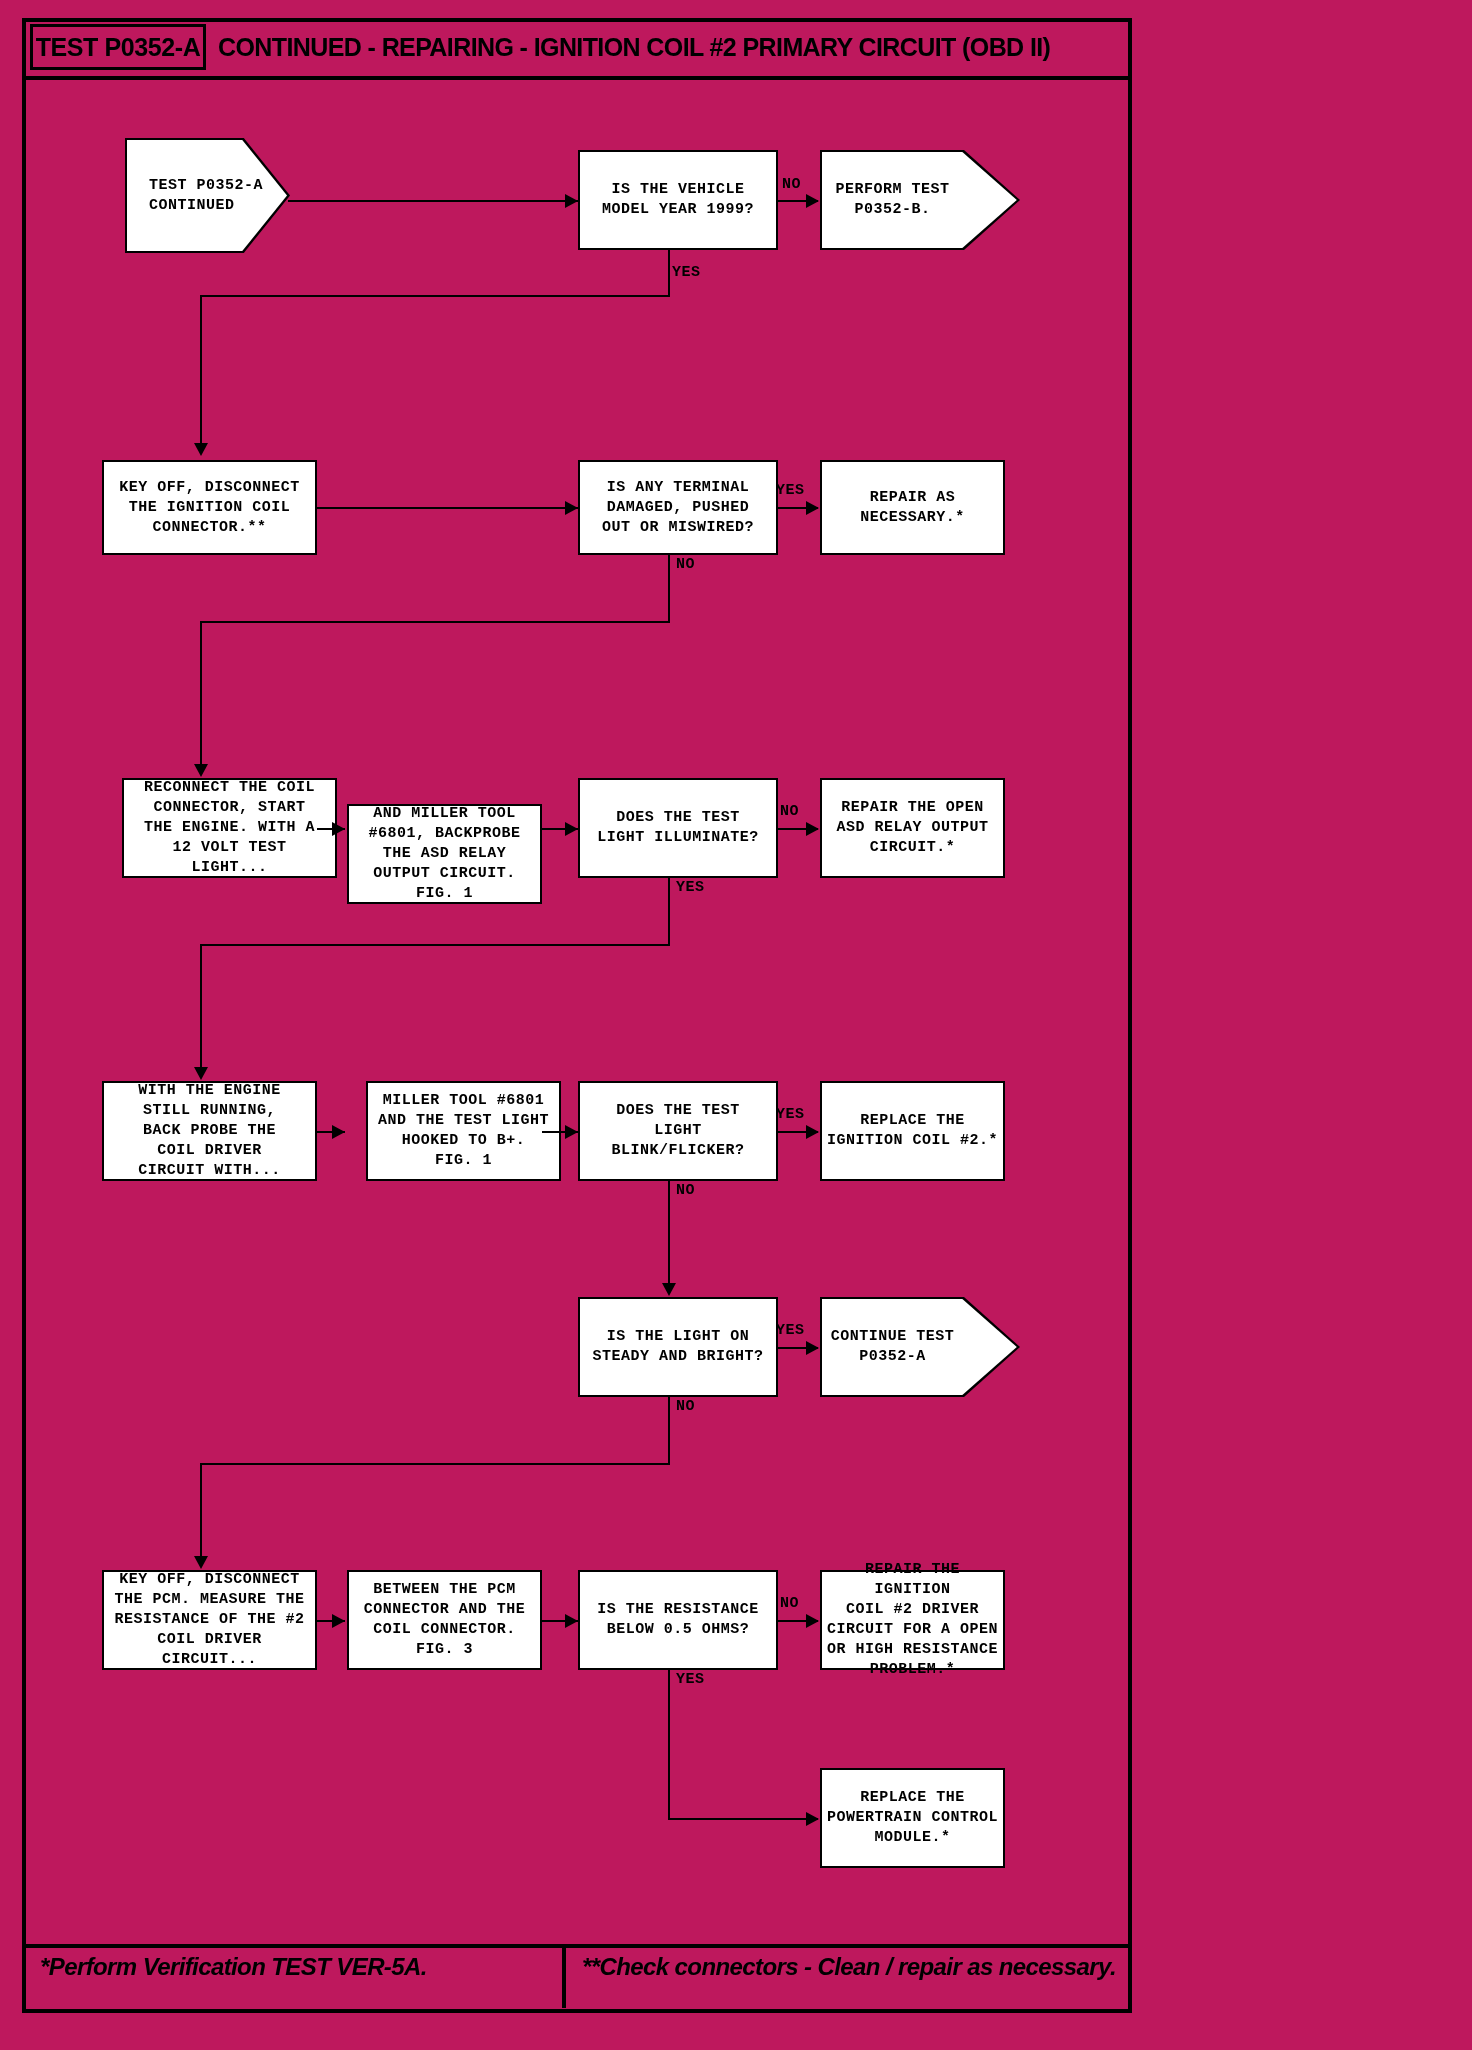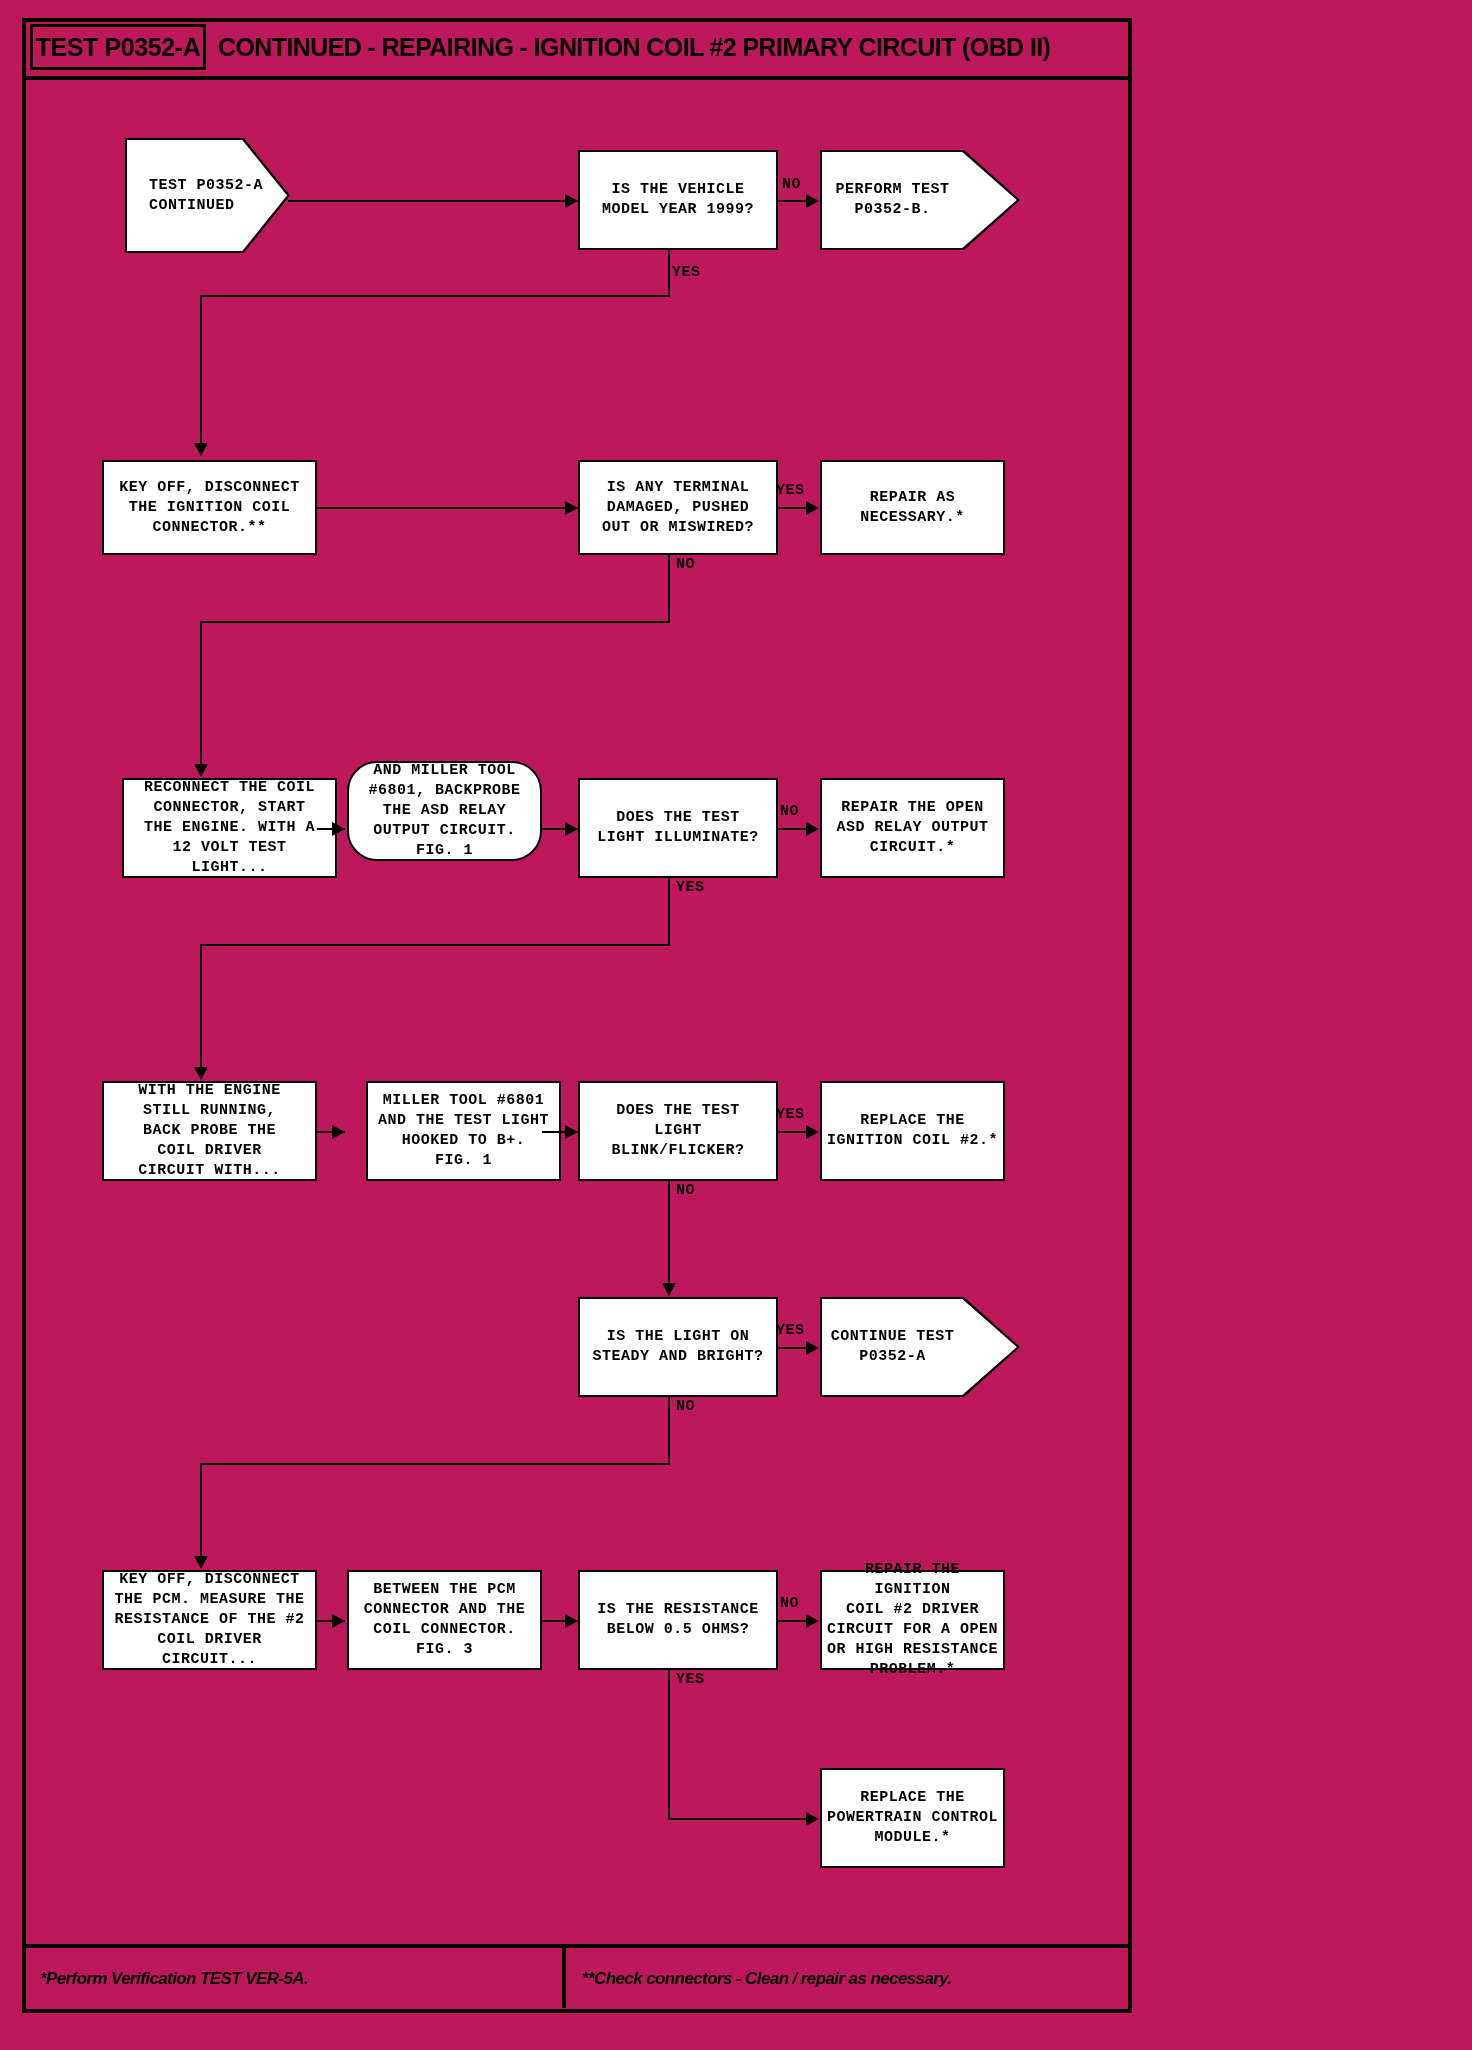--- a/index.html
+++ b/index.html
@@ -37,23 +37,23 @@
   }
   
   .footer-band{
     position:absolute;left:22px;top:1928px;width:1110px;height:85px;
     box-sizing:border-box;
   }
   .footer-rule{
     position:absolute;left:0;top:16px;width:1110px;height:4px;background:#000;
   }
   .footer-cell{
-    position:absolute;top:22px;height:58px;
+    position:absolute;top:10px;height:58px;
     display:flex;align-items:center;
-    font-style:italic;font-weight:bold;font-size:17px;
+    font-style:italic;font-weight:bold;font-size:24px;
     letter-spacing:-0.6px;white-space:nowrap;
     font-family:"Liberation Sans",sans-serif;
   }
   .footer-left{left:18px;}
   .footer-right{left:560px;}
   .footer-divider{
     position:absolute;left:540px;top:20px;width:4px;height:60px;background:#000;
   }
   
   .node{
@@ -183,21 +183,21 @@
     <span class="txt">RECONNECT THE COIL
 CONNECTOR, START
 THE ENGINE. WITH A
 12 VOLT TEST
 LIGHT...</span>
   </div>
 
   <div class="hline" style="left:317px;top:828px;width:28px;"></div>
   <div class="arrowhead-r" style="left:332px;top:822px;"></div>
 
-  <div class="node" style="left:347px;top:761px;width:195px;height:100px;border-radius:30px;">
+  <div class="node" style="left:347px;top:804px;width:195px;height:100px;">
     <span class="txt">AND MILLER TOOL
 #6801, BACKPROBE
 THE ASD RELAY
 OUTPUT CIRCUIT.
 FIG. 1</span>
   </div>
 
   <div class="hline" style="left:542px;top:828px;width:36px;"></div>
   <div class="arrowhead-r" style="left:565px;top:822px;"></div>
 

